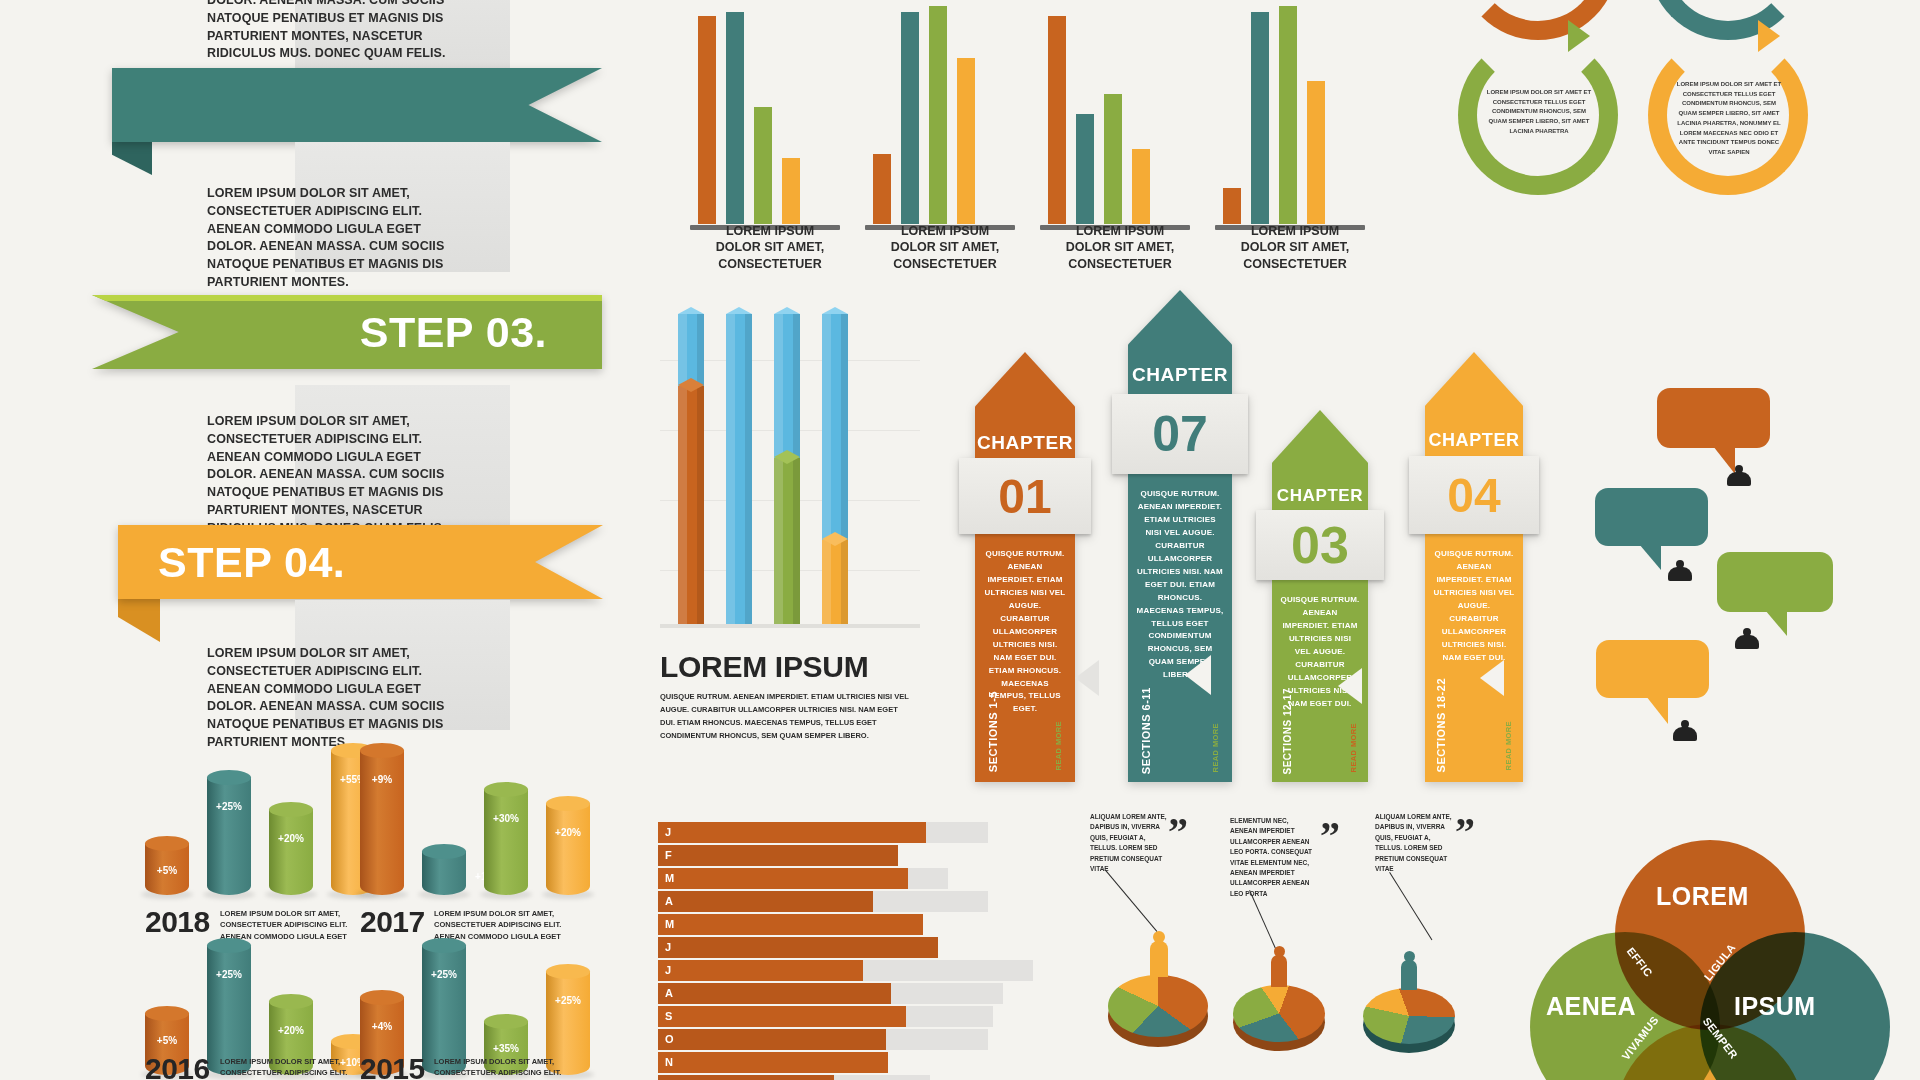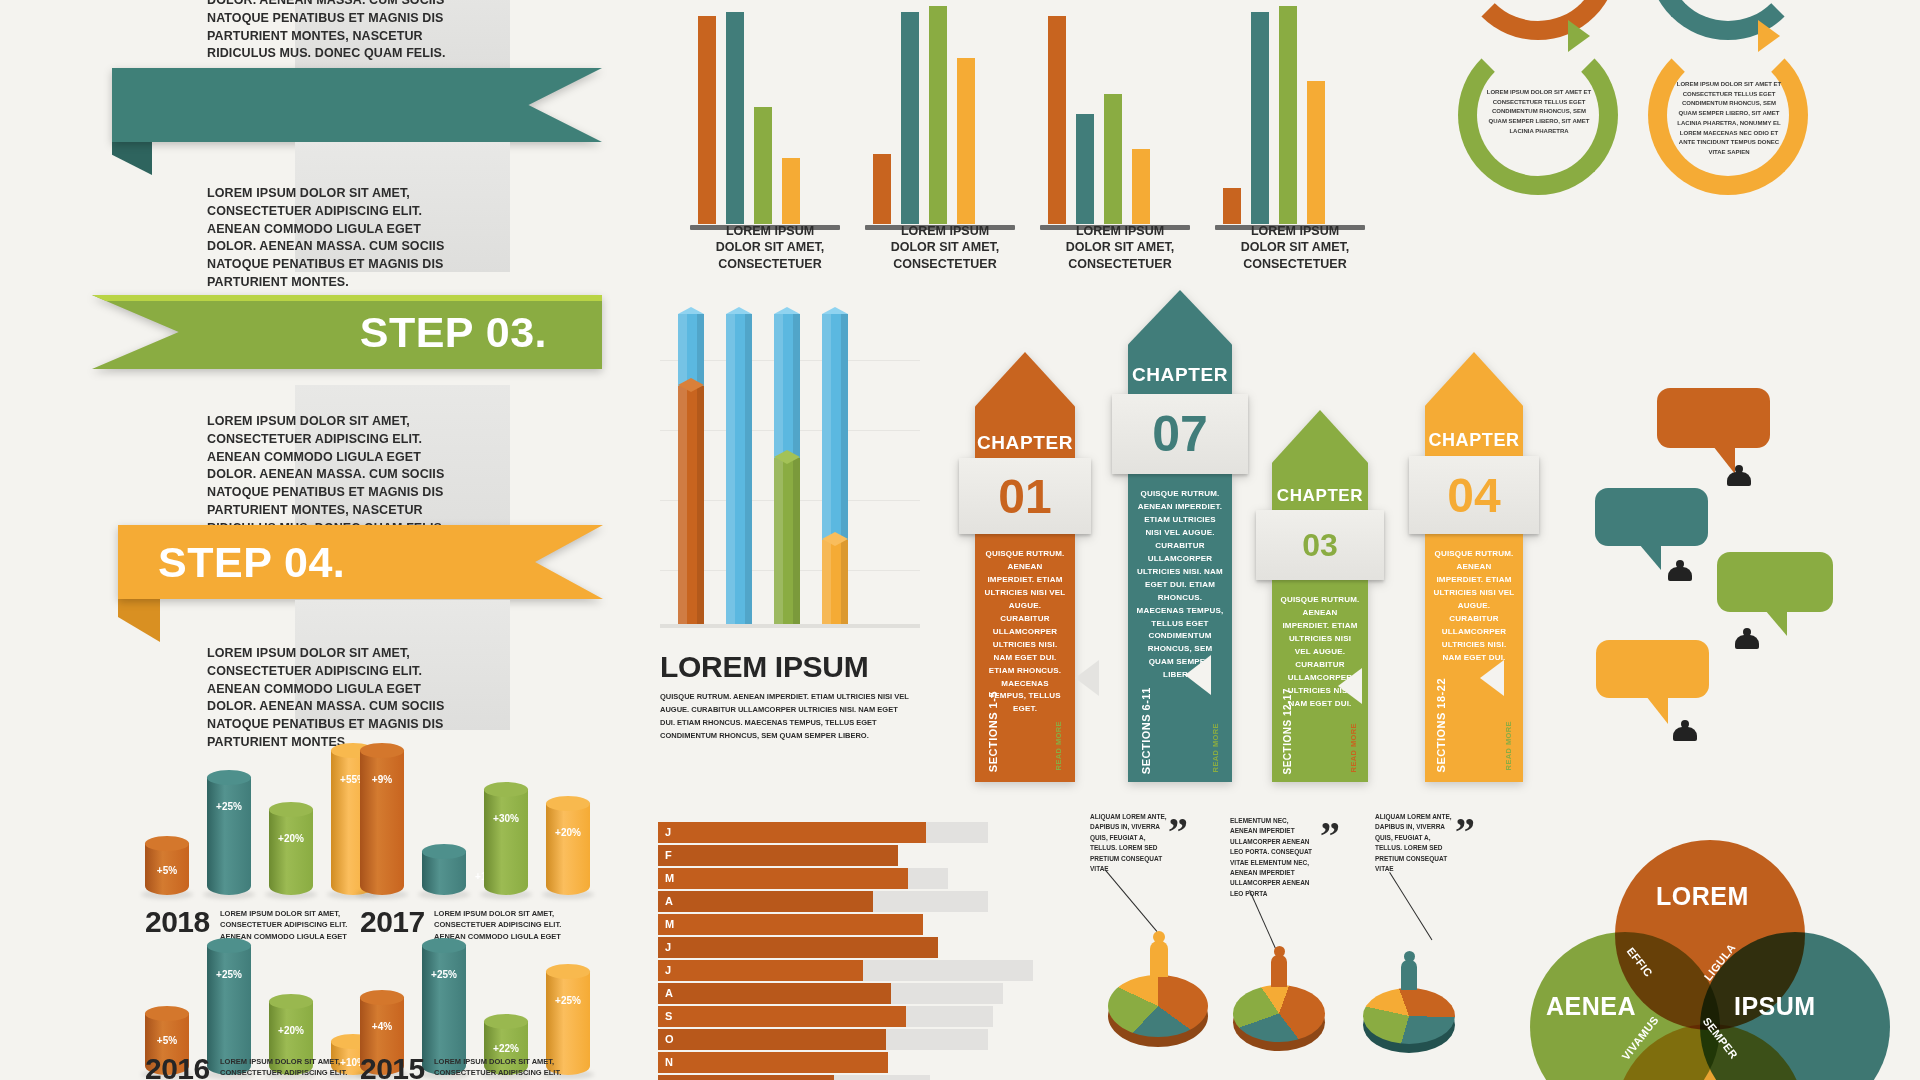--- a/index.html
+++ b/index.html
@@ -291,21 +291,21 @@
       <div class="bodytxt" style="top:198px;">QUISQUE RUTRUM. AENEAN IMPERDIET. ETIAM ULTRICIES NISI VEL AUGUE. CURABITUR ULLAMCORPER ULTRICIES NISI. NAM EGET DUI. ETIAM RHONCUS. MAECENAS TEMPUS, TELLUS EGET CONDIMENTUM RHONCUS, SEM QUAM SEMPER LIBERO.</div>
       <div class="sect" style="left:12px;bottom:8px;">SECTIONS 6-11</div>
       <div class="readmore" style="right:12px;bottom:10px;color:#8aac42;">READ MORE</div>
     </div>
     <div style="position:absolute;left:1185px;top:655px;width:26px;height:40px;background:#f4f3ef;clip-path:polygon(100% 0,100% 100%,0 50%);"></div>
 
     <div class="chapter" style="left:1272px;top:410px;width:96px;height:372px;">
       <div class="head" style="height:120px;background:#8aac42;clip-path:polygon(50% 0,100% 44%,100% 100%,0 100%,0 44%);"></div>
       <div class="word" style="top:76px;font-size:17px;">CHAPTER</div>
       <div style="position:absolute;top:120px;left:0;width:96px;height:252px;background:#8aac42;"></div>
-      <div class="plate" style="top:100px;height:70px;color:#8aac42;font-size:32px;">
+      <div class="plate" style="top:100px;height:70px;color:#8aac42;font-size:52px;">
         <span>03</span>
       </div>
       <div class="bodytxt" style="top:184px;">QUISQUE RUTRUM. AENEAN IMPERDIET. ETIAM ULTRICIES NISI VEL AUGUE. CURABITUR ULLAMCORPER ULTRICIES NISI. NAM EGET DUI.</div>
       <div class="sect" style="left:10px;bottom:8px;font-size:10px;">SECTIONS 12-17</div>
       <div class="readmore" style="right:10px;bottom:10px;color:#c8641f;">READ MORE</div>
     </div>
     <div style="position:absolute;left:1338px;top:668px;width:24px;height:36px;background:#f4f3ef;clip-path:polygon(100% 0,100% 100%,0 50%);"></div>
 
     <div class="chapter" style="left:1425px;top:352px;width:98px;height:430px;">
       <div class="head" style="height:128px;background:#f5ab35;clip-path:polygon(50% 0,100% 42%,100% 100%,0 100%,0 42%);"></div>
@@ -469,21 +469,21 @@
       <div class="cyl" style="left:62px;height:130px;">
         <div class="shadow"></div>
         <div class="body" style="height:130px;background:linear-gradient(90deg,#2f6361,#54938f 40%,#417d7a);"></div>
         <div class="lid" style="top:-7px;background:#4e908c;"></div>
         <div class="pct" style="top:24px;">+25%</div>
       </div>
       <div class="cyl" style="left:124px;height:54px;">
         <div class="shadow"></div>
         <div class="body" style="height:54px;background:linear-gradient(90deg,#6d8b30,#9cbb53 40%,#8aac42);"></div>
         <div class="lid" style="top:-7px;background:#99b84f;"></div>
-        <div class="pct" style="top:22px;">+22%</div>
+        <div class="pct" style="top:22px;">+35%</div>
       </div>
       <div class="cyl" style="left:186px;height:104px;">
         <div class="shadow"></div>
         <div class="body" style="height:104px;background:linear-gradient(90deg,#d18c22,#fbbe5d 40%,#f5ab35);"></div>
         <div class="lid" style="top:-7px;background:#f8b94e;"></div>
         <div class="pct" style="top:24px;">+25%</div>
       </div>
     </div>
     <div class="yearLabel" style="left:360px;top:1052px;">2015</div>
     <div class="yearTxt" style="left:434px;top:1056px;">LOREM IPSUM DOLOR SIT AMET, CONSECTETUER ADIPISCING ELIT.</div>

